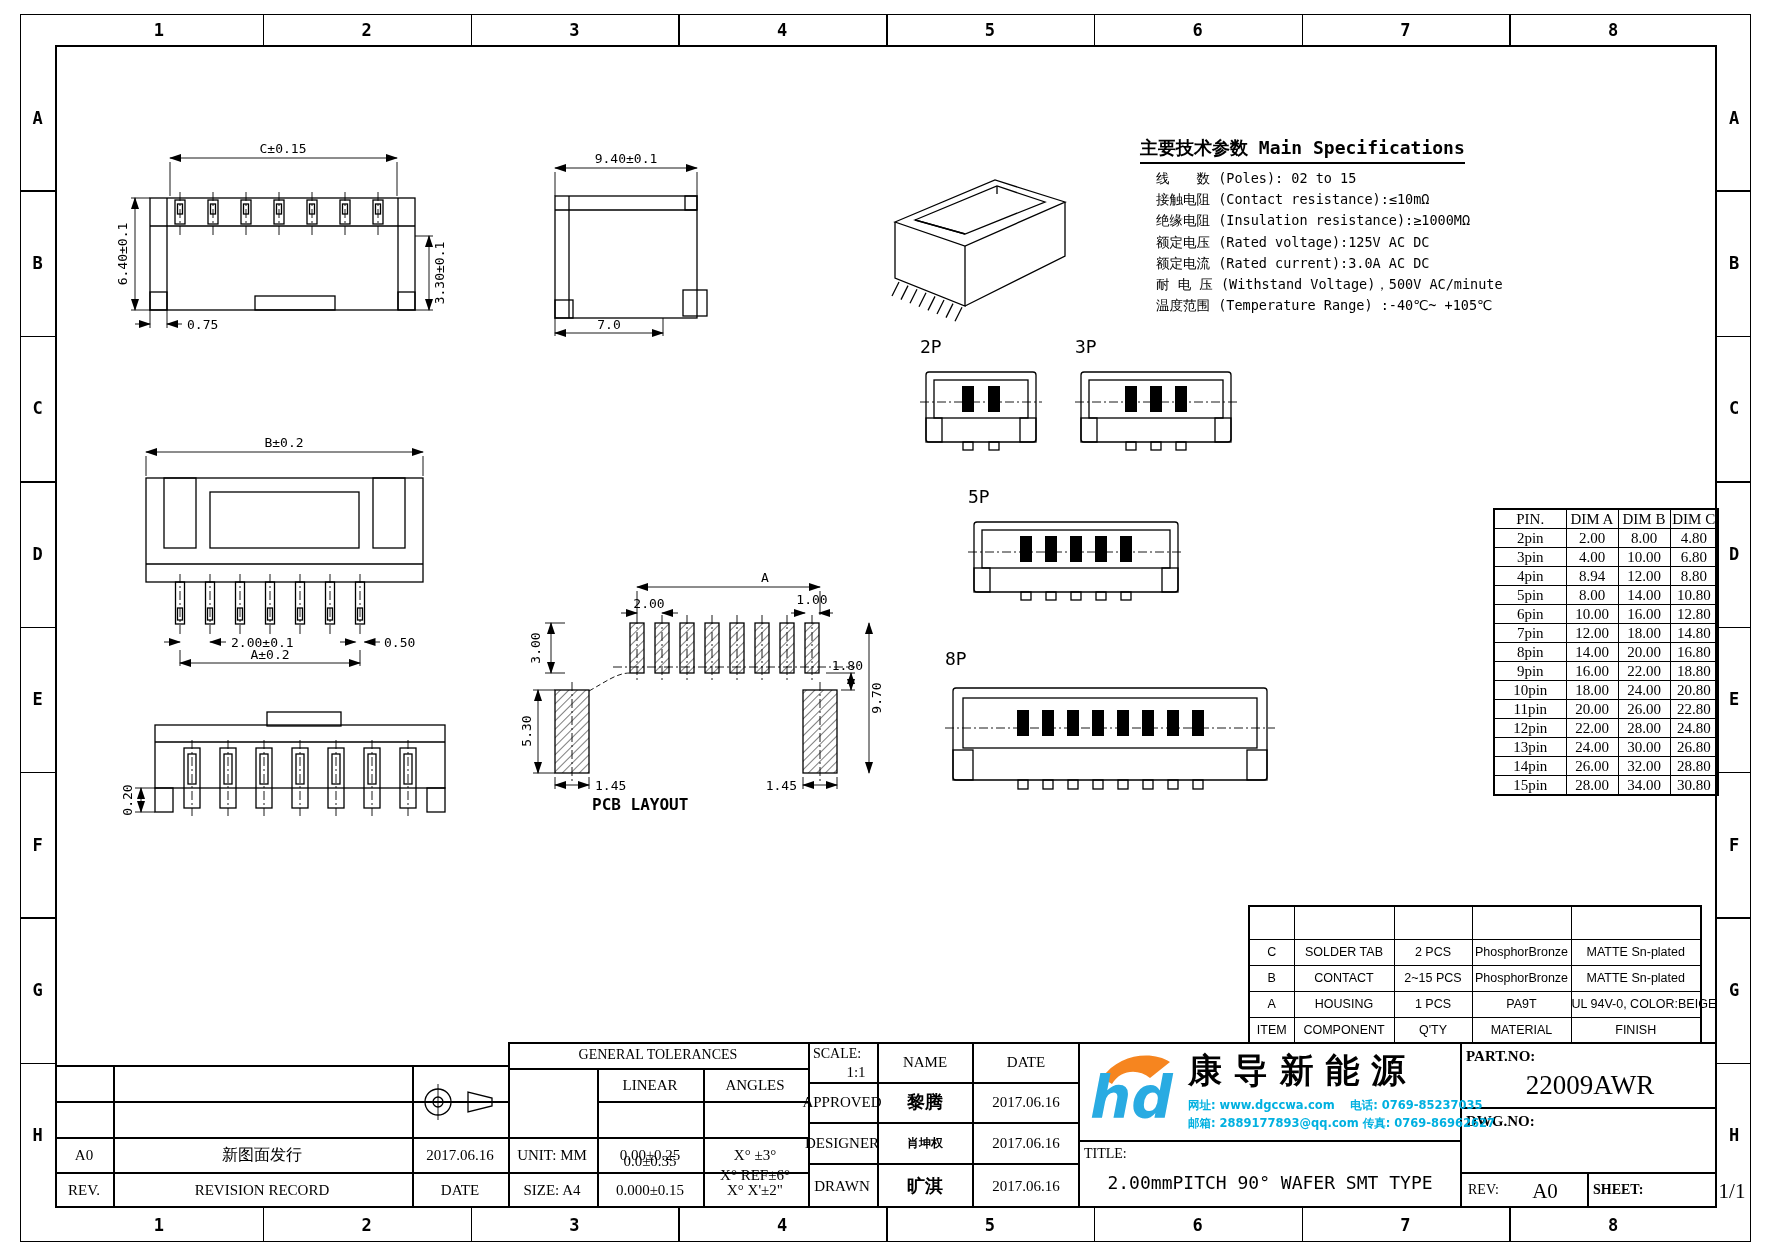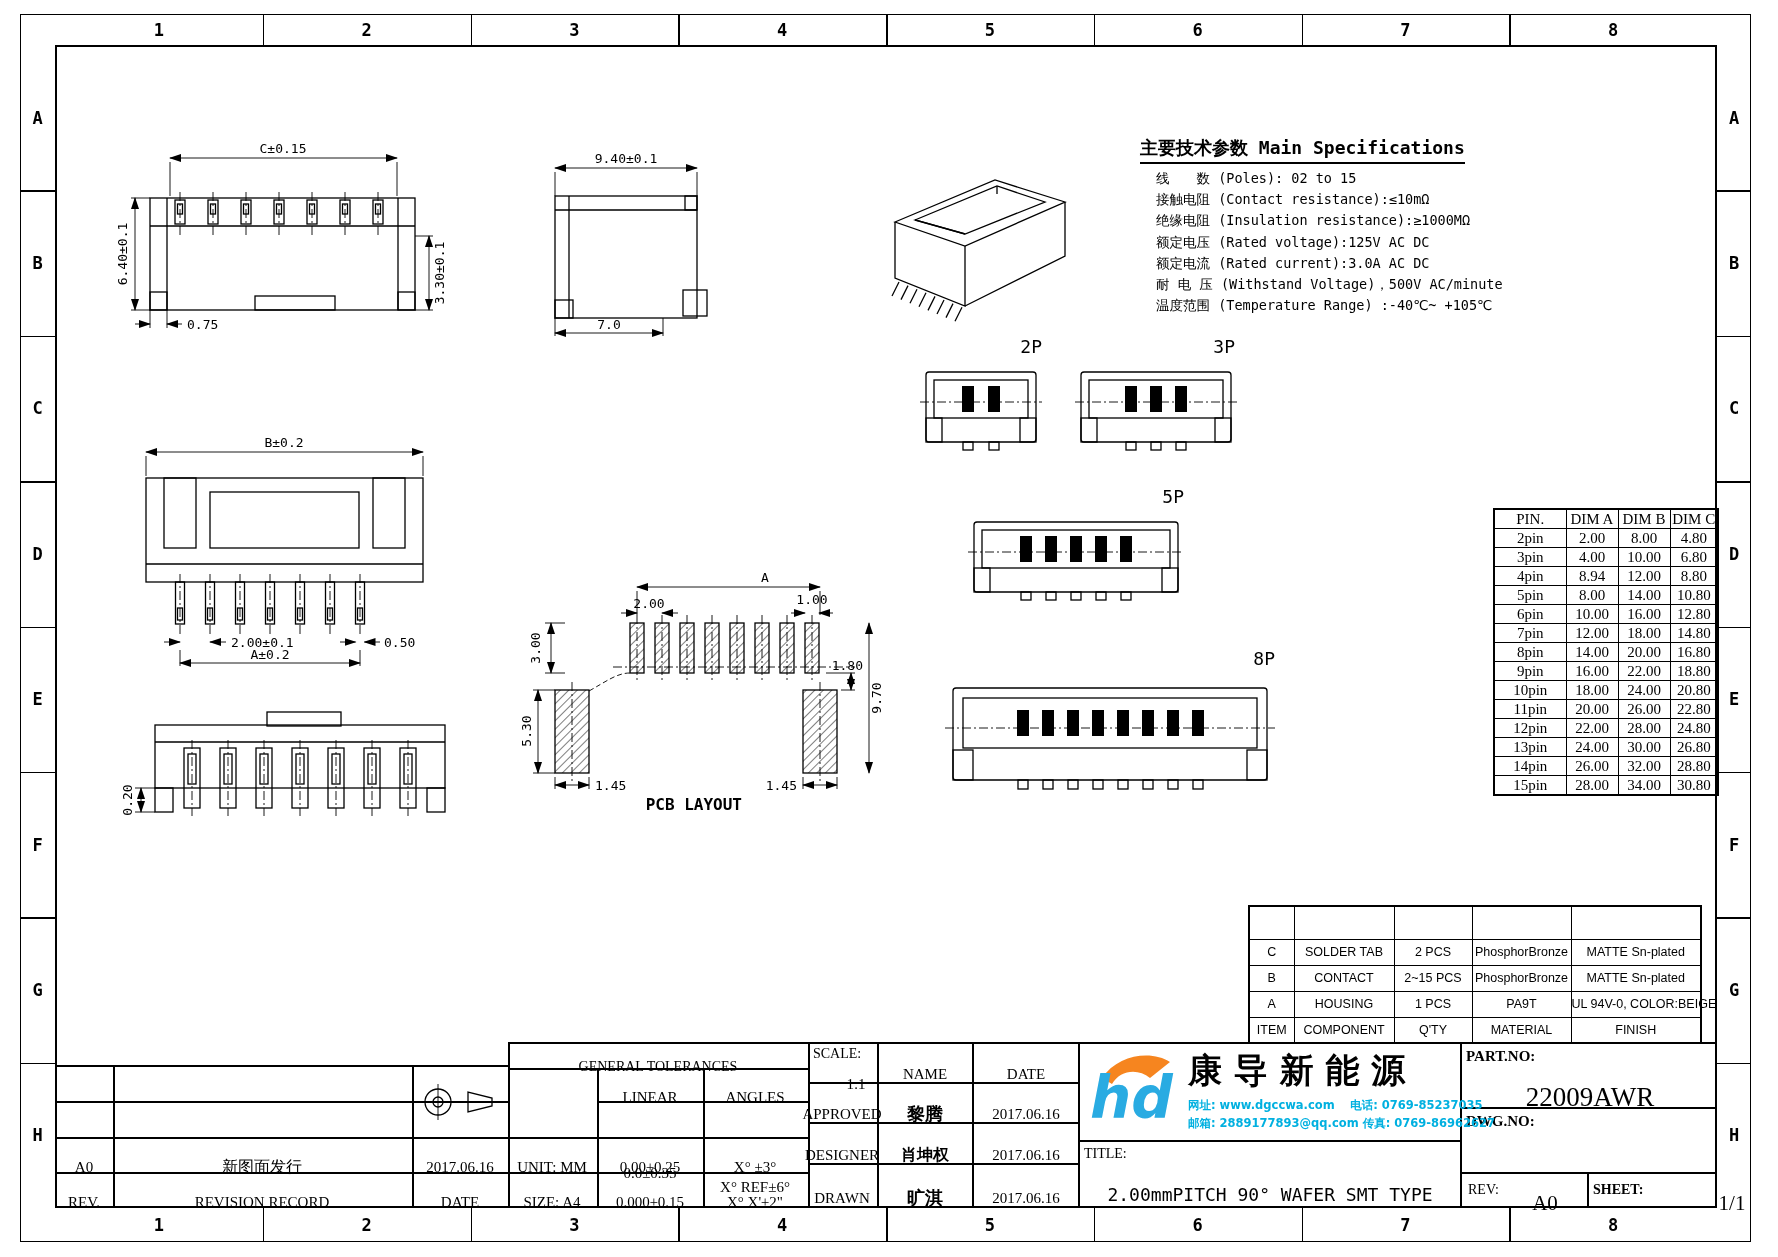--- a/index.html
+++ b/index.html
@@ -21,29 +21,29 @@
   table{border-collapse:collapse;table-layout:fixed;}
   .pin-table{position:absolute;left:1493px;top:508px;width:224px;font:15px "Liberation Serif",serif;}
   .pin-table td,.pin-table th{border:1px solid #000;text-align:center;padding:0;height:18px;font-weight:normal;white-space:nowrap;}
   .pin-table{border:2px solid #000;}
   .bom-table{position:absolute;left:1248px;top:905px;width:452px;font:12.5px "Liberation Sans",sans-serif;border:2px solid #000;}
   .bom-table td{border:1.5px solid #000;text-align:center;padding:0;white-space:nowrap;}
   .bom-table tr{height:26px;}
   .bom-table tr:first-child{height:33px;}
   
   .hl,.vl{position:absolute;background:#000;}
-  .ct{position:absolute;transform:translate(-50%,-50%);white-space:nowrap;font:15px "Liberation Serif",serif;margin-top:12px;}
+  .ct{position:absolute;transform:translate(-50%,-50%);white-space:nowrap;font:15px "Liberation Serif",serif;}
   .lt{position:absolute;white-space:nowrap;font:14px "Liberation Serif",serif;}
   .cjk{font-family:"DejaVu Sans",sans-serif;}
   .big{font-size:21px;}
   .company-name{position:absolute;left:1188px;top:1050px;width:268px;height:42px;display:flex;align-items:center;
                 justify-content:space-between;font:bold 34px "DejaVu Sans",sans-serif;white-space:nowrap;}
   .contact{position:absolute;left:1188px;width:268px;font:bold 11.5px "DejaVu Sans","Liberation Sans",sans-serif;
            white-space:nowrap;}
-  .viewlabel{position:absolute;text-align:right;font:18px "DejaVu Sans Mono",monospace;}
+  .viewlabel{position:absolute;text-align:left;font:18px "DejaVu Sans Mono",monospace;}
   
   svg.draw{position:absolute;overflow:visible;}
   svg.draw rect,svg.draw path,svg.draw line,svg.draw circle,svg.draw polygon,svg.draw polyline{stroke:#000;fill:none;stroke-width:1.3;}
   svg.draw .thin{stroke-width:0.9;}
   svg.draw .cl{stroke-dasharray:9 3 2 3;stroke-width:0.9;}
   svg.draw .dash{stroke-dasharray:5 3;stroke-width:0.9;}
   svg.draw .hatch{fill:url(#hatch);}
   svg.draw text{stroke:none;fill:#000;font:13px "DejaVu Sans Mono",monospace;}
   .mfill{fill:#000;stroke:none;}
 </style>
@@ -652,21 +652,21 @@
     <div class="ct" style="left:755px;top:1190px">X° X'±2"</div>
 
     <div class="lt" style="left:813px;top:1046px">SCALE:</div>
     <div class="ct" style="left:856px;top:1072px">1:1</div>
     <div class="ct" style="left:925px;top:1062px">NAME</div>
     <div class="ct" style="left:1026px;top:1062px">DATE</div>
     <div class="ct" style="left:842px;top:1102px">APPROVED</div>
     <div class="ct cjk" style="left:925px;top:1102px;font-size:18px;font-weight:bold">黎腾</div>
     <div class="ct" style="left:1026px;top:1102px">2017.06.16</div>
     <div class="ct" style="left:842px;top:1143px">DESIGNER</div>
-    <div class="ct cjk" style="left:925px;top:1143px;font-size:16px;font-weight:bold">肖坤权</div>
+    <div class="ct cjk" style="left:925px;top:1143px;font-size:12px;font-weight:bold">肖坤权</div>
     <div class="ct" style="left:1026px;top:1143px">2017.06.16</div>
     <div class="ct" style="left:842px;top:1186px">DRAWN</div>
     <div class="ct cjk" style="left:925px;top:1186px;font-size:18px;font-weight:bold">旷淇</div>
     <div class="ct" style="left:1026px;top:1186px">2017.06.16</div>
 
     <div class="lt" style="left:1084px;top:1146px">TITLE:</div>
     <div class="ct" style="left:1270px;top:1182px;font:18px 'DejaVu Sans Mono',monospace">2.00mmPITCH 90° WAFER SMT TYPE</div>
 
     <div class="lt" style="left:1466px;top:1048px;font-weight:bold;font-size:15px">PART.NO:</div>
     <div class="ct" style="left:1590px;top:1085px;font-size:27px">22009AWR</div>

